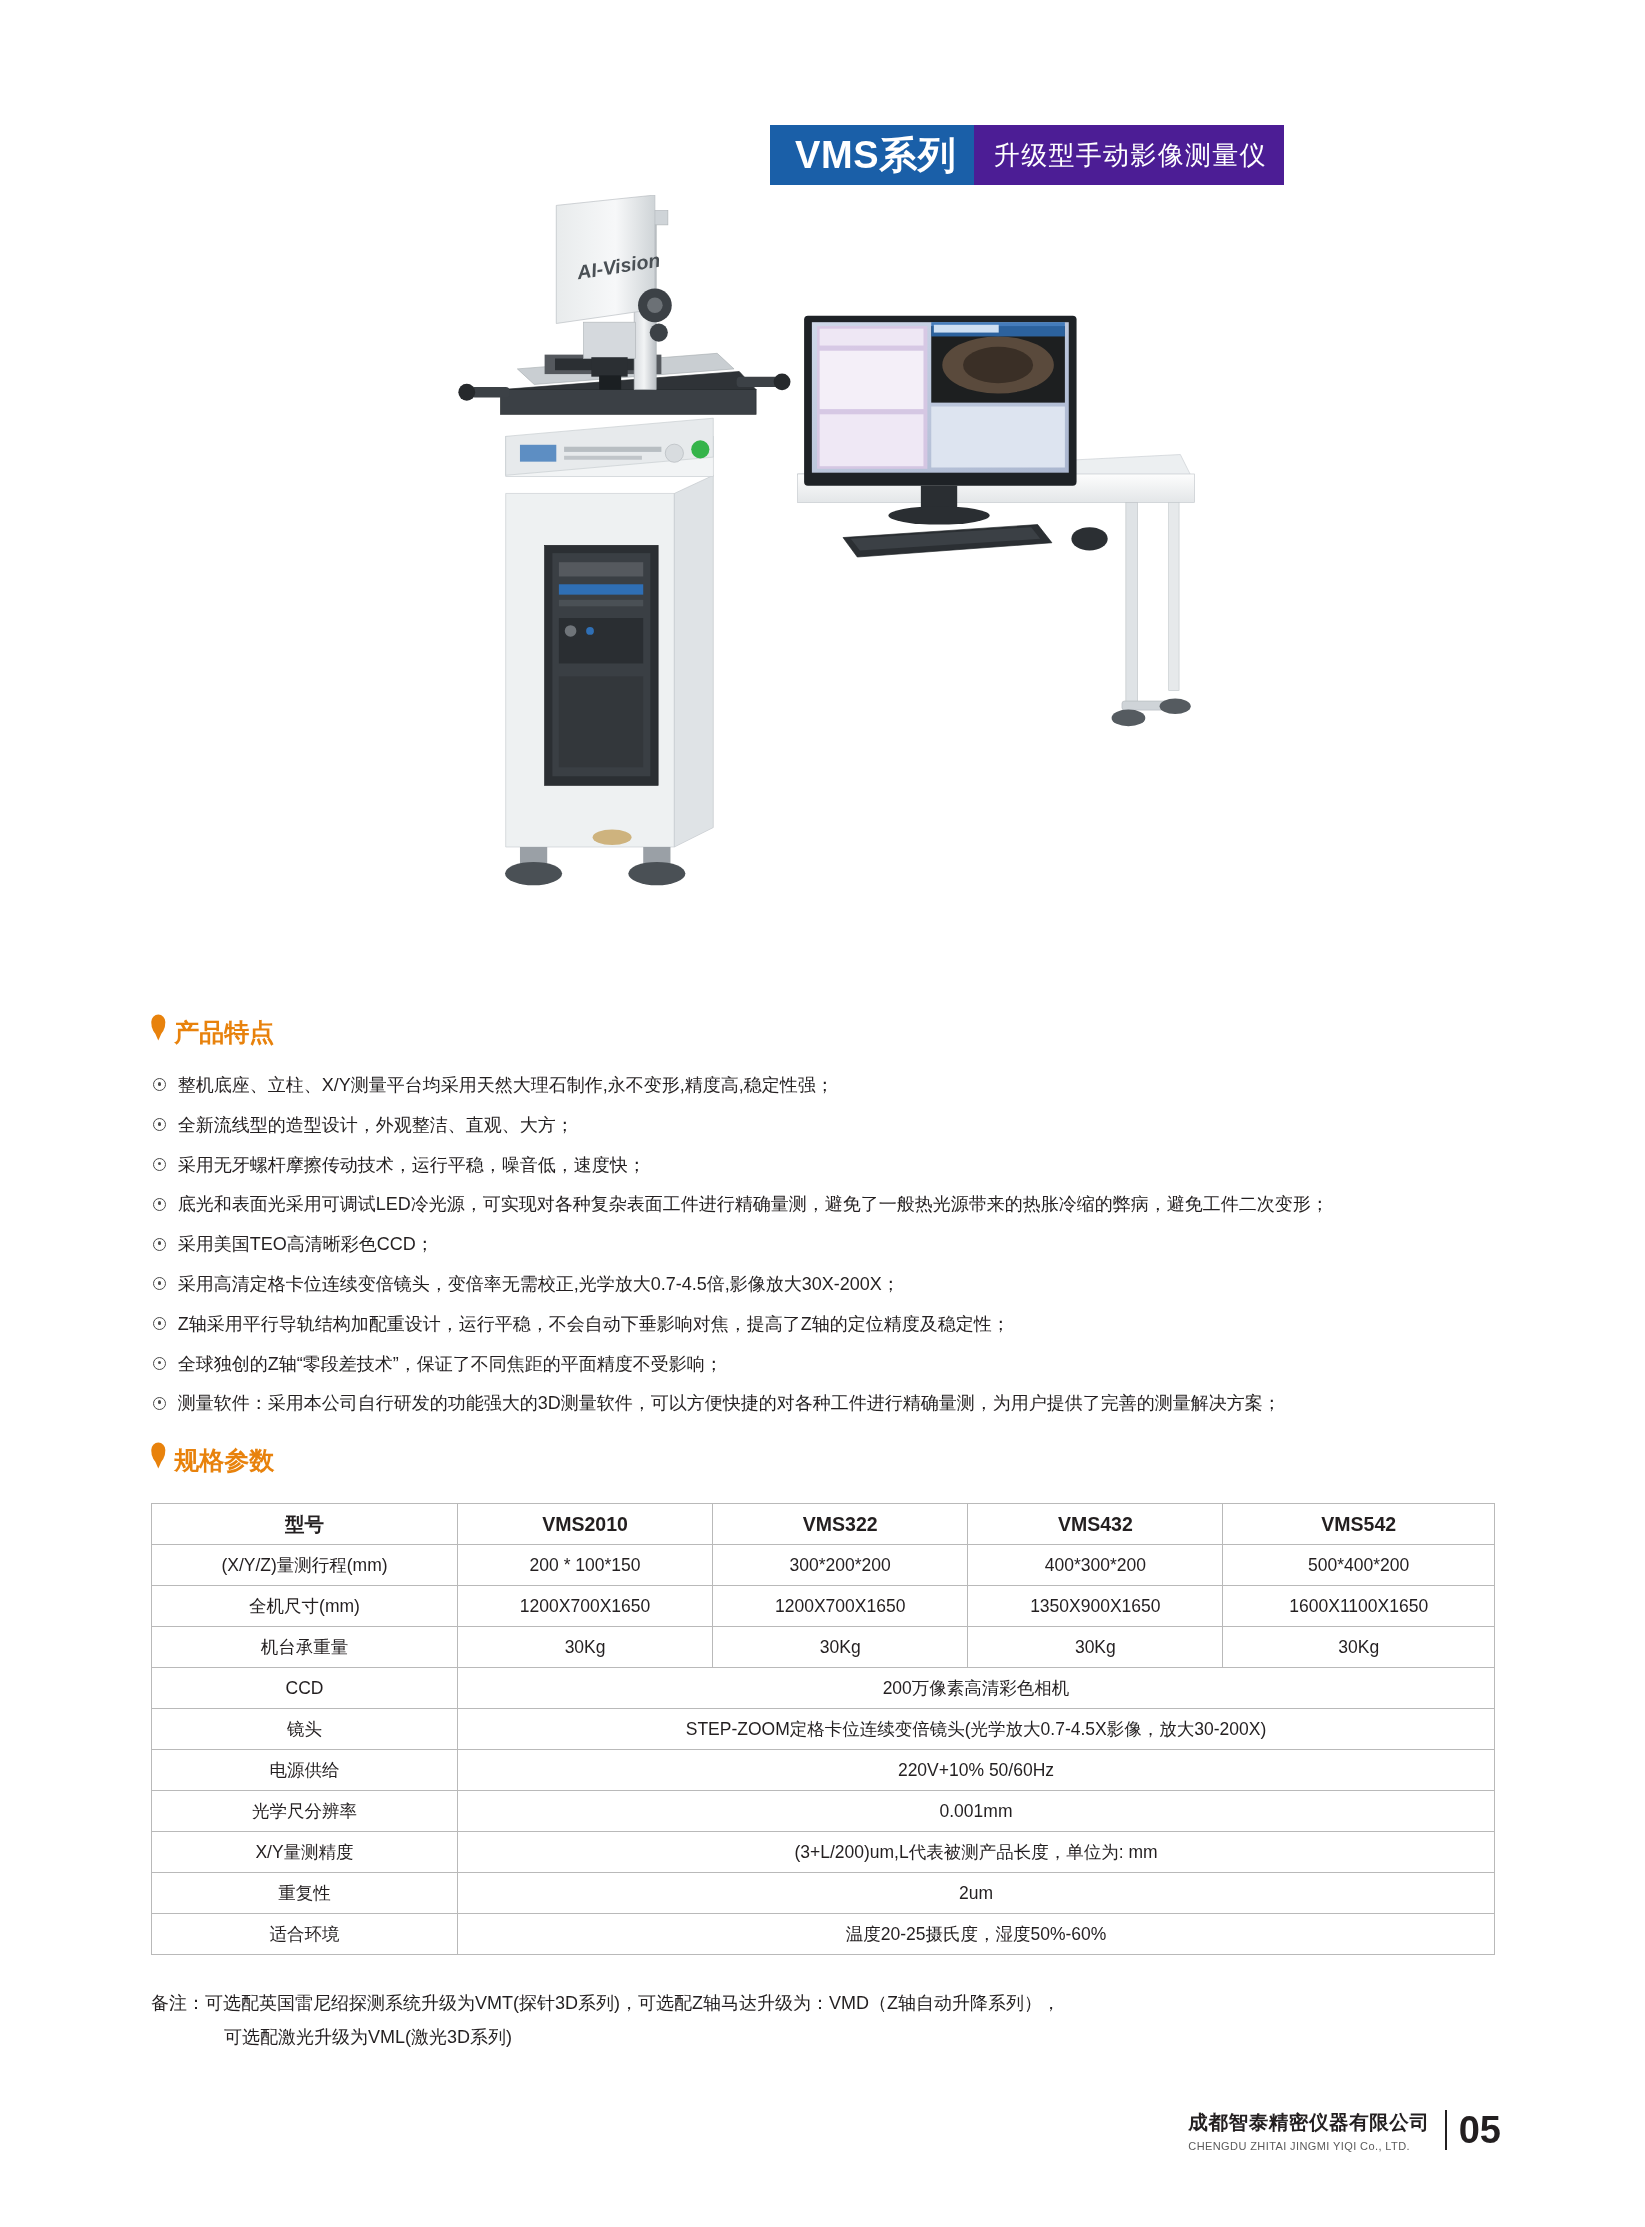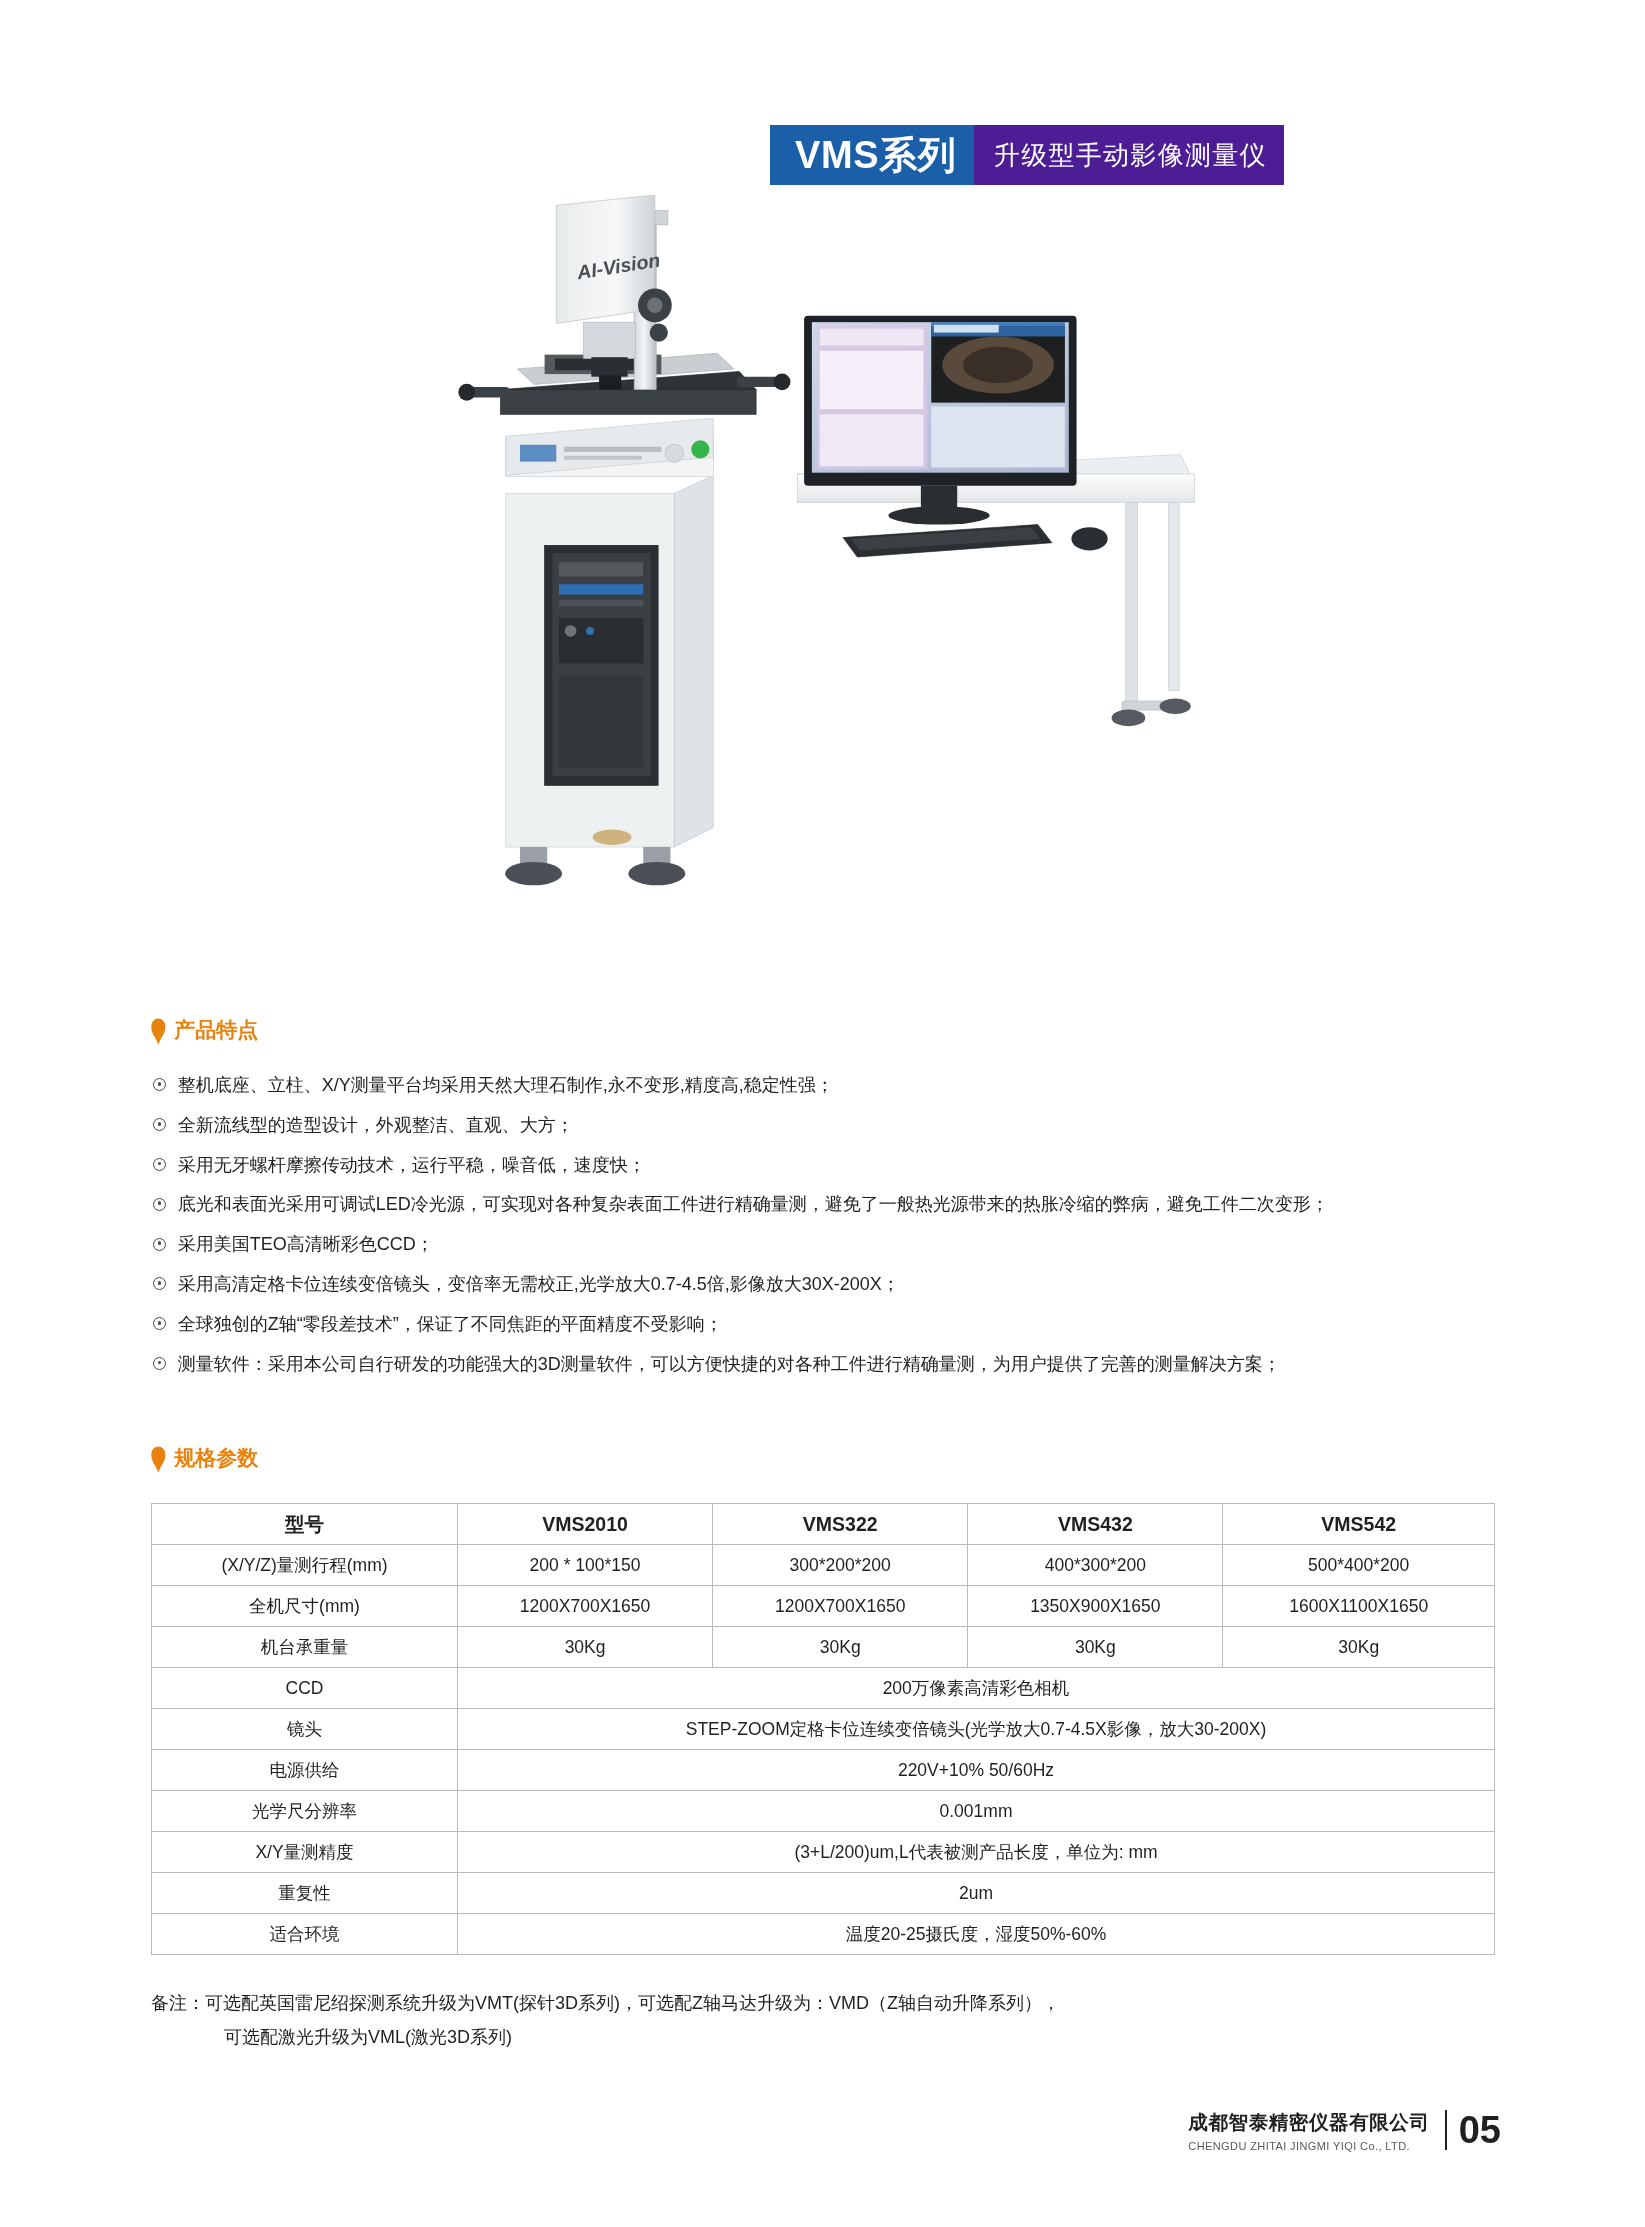--- a/index.html
+++ b/index.html
@@ -44,22 +44,22 @@
   
   .photo {
     position:absolute; top:195px; left:350px;
     width:1012px; height:798px;
   }
   .photo svg { display:block; }
 
   
   .section-title {
     position:absolute;
-    display:flex; align-items:center;
-    font-size:21px; font-weight:bold; color:#e8820c;
+    display:flex; align-items:flex-start;
+    font-size:25px; font-weight:bold; color:#e8820c;
   }
   .drop {
     width:14.3px; height:19.5px; margin-right:9px;
     background:#e8820c;
     border-radius:50% 50% 50% 50% / 62% 62% 38% 38%;
     transform:rotate(180deg);
     position:relative; top:-1.3px;
   }
   .drop::before{
     content:""; position:absolute; left:50%; top:-6.5px;
@@ -279,20 +279,24 @@
     <div class="feature-item">
       <span class="bullet"></span>
       <span>采用美国TEO高清晰彩色CCD；</span>
     </div>
     <div class="feature-item">
       <span class="bullet"></span>
       <span>采用高清定格卡位连续变倍镜头，变倍率无需校正,光学放大0.7-4.5倍,影像放大30X-200X；</span>
     </div>
     <div class="feature-item">
       <span class="bullet"></span>
+      <span>Z轴采用平行导轨结构加配重设计，运行平稳，不会自动下垂影响对焦，提高了Z轴的定位精度及稳定性；</span>
+    </div>
+    <div class="feature-item">
+      <span class="bullet"></span>
       <span>全球独创的Z轴“零段差技术”，保证了不同焦距的平面精度不受影响；</span>
     </div>
     <div class="feature-item">
       <span class="bullet"></span>
       <span>测量软件：采用本公司自行研发的功能强大的3D测量软件，可以方便快捷的对各种工件进行精确量测，为用户提供了完善的测量解决方案；</span>
     </div>
   </div>
 
   <div class="section-title" id="spec-title">
     <span class="drop"></span>

